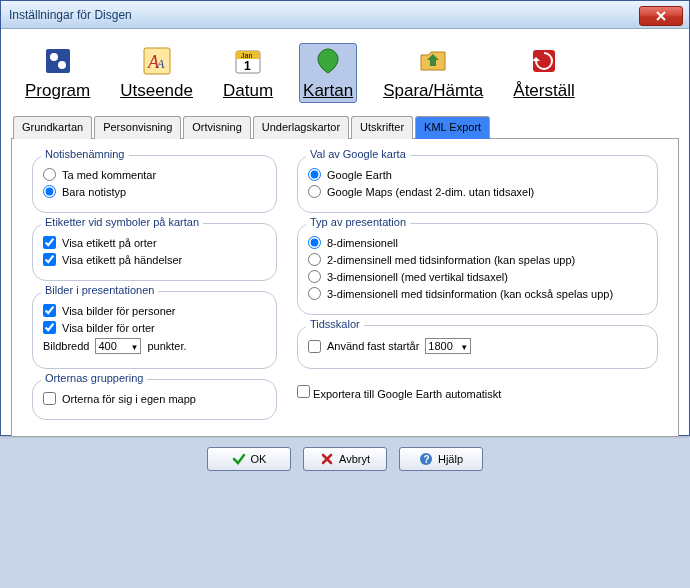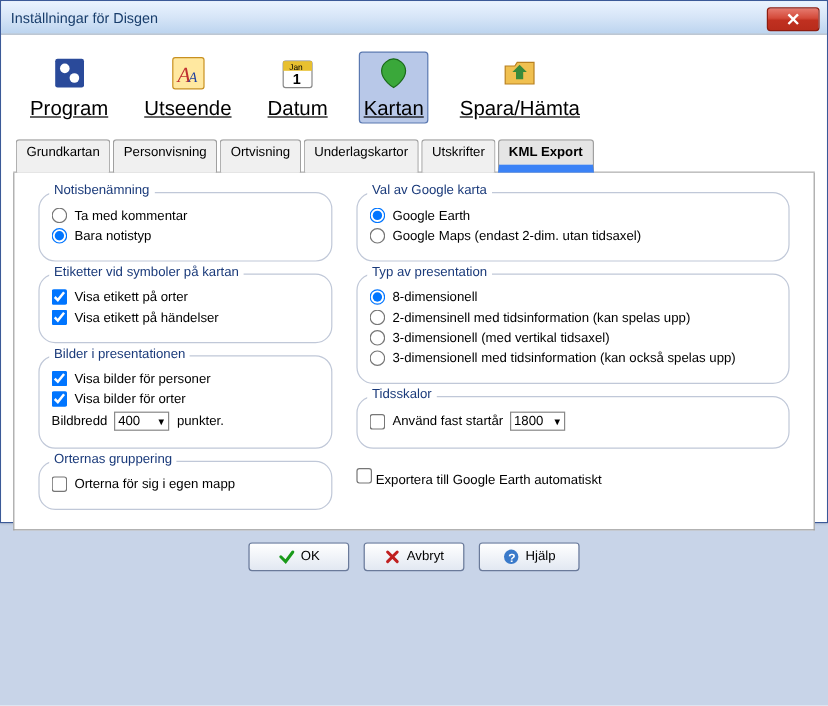--- a/index.html
+++ b/index.html
@@ -18,21 +18,21 @@
 
 .toolbar { display: flex; gap: 22px; padding: 6px 10px 12px 10px; }
 .tool-item { display: flex; flex-direction: column; align-items: center; gap: 4px; cursor: pointer; padding: 2px 4px; border-radius: 3px; }
 .tool-item.selected { background: #b8c8e8; border: 1px solid #5a78b0; padding: 1px 3px; }
 .tool-icon { width: 32px; height: 32px; display: flex; align-items: center; justify-content: center; }
 .tool-label { font-size: 17px; text-decoration: underline; color: #000; }
 
 
 .tabs { display: flex; border-bottom: 1px solid #a0a0a0; margin-bottom: 0; padding-left: 2px; }
 .tab { padding: 4px 8px; border: 1px solid #a0a0a0; border-bottom: none; background: #f0f0f0; cursor: pointer; margin-right: 2px; border-radius: 3px 3px 0 0; position: relative; top: 1px; }
-.tab.active { background: #e5e5e5; border-bottom: 7px solid #3b82f6; z-index: 2; font-weight: bold; }
+.tab.active { background: #3b82f6; border-bottom: 2px solid #3b82f6; z-index: 2; }
 
 
 .tab-panel { border: 1px solid #a0a0a0; border-top: none; flex: 1; background: #fff; padding: 16px 20px; display: flex; gap: 20px; }
 
 .col-left { width: 245px; display: flex; flex-direction: column; gap: 10px; }
 .col-right { flex: 1; display: flex; flex-direction: column; gap: 10px; }
 
 
 .group { border: 1px solid #c0c8d8; border-radius: 14px; padding: 8px 10px 10px 10px; position: relative; }
 .group-title { position: absolute; top: -8px; left: 8px; background: #fff; padding: 0 4px; color: #1a3a7a; font-size: 11px; }
@@ -107,20 +107,29 @@
       </div>
       <div class="tool-item">
         <div class="tool-icon">
           <svg viewBox="0 0 32 32">
               <path d="M4 10 L12 10 L14 7 L28 7 L28 25 L4 25 Z" fill="#f0c050" stroke="#b88020"></path>
               <path d="M10 15 L16 9 L22 15 L19 15 L19 21 L13 21 L13 15 Z" fill="#3a8a3a"></path>
             </svg>
         </div>
         <span class="tool-label">Spara/Hämta</span>
       </div>
+      <div class="tool-item">
+        <div class="tool-icon">
+          <svg viewBox="0 0 32 32">
+              <rect x="5" y="5" width="22" height="22" rx="3" fill="#c82020"></rect>
+              <path d="M16 9 A7 7 0 1 1 9 16 L12 16 L8 12 L4 16 L7 16 A9 9 0 1 0 16 7 Z" fill="#fff"></path>
+            </svg>
+        </div>
+        <span class="tool-label">Återställ</span>
+      </div>
     </div>
 
     <div class="tabs">
       <div class="tab">Grundkartan</div>
       <div class="tab">Personvisning</div>
       <div class="tab">Ortvisning</div>
       <div class="tab">Underlagskartor</div>
       <div class="tab">Utskrifter</div>
       <div class="tab active">KML Export</div>
     </div>

